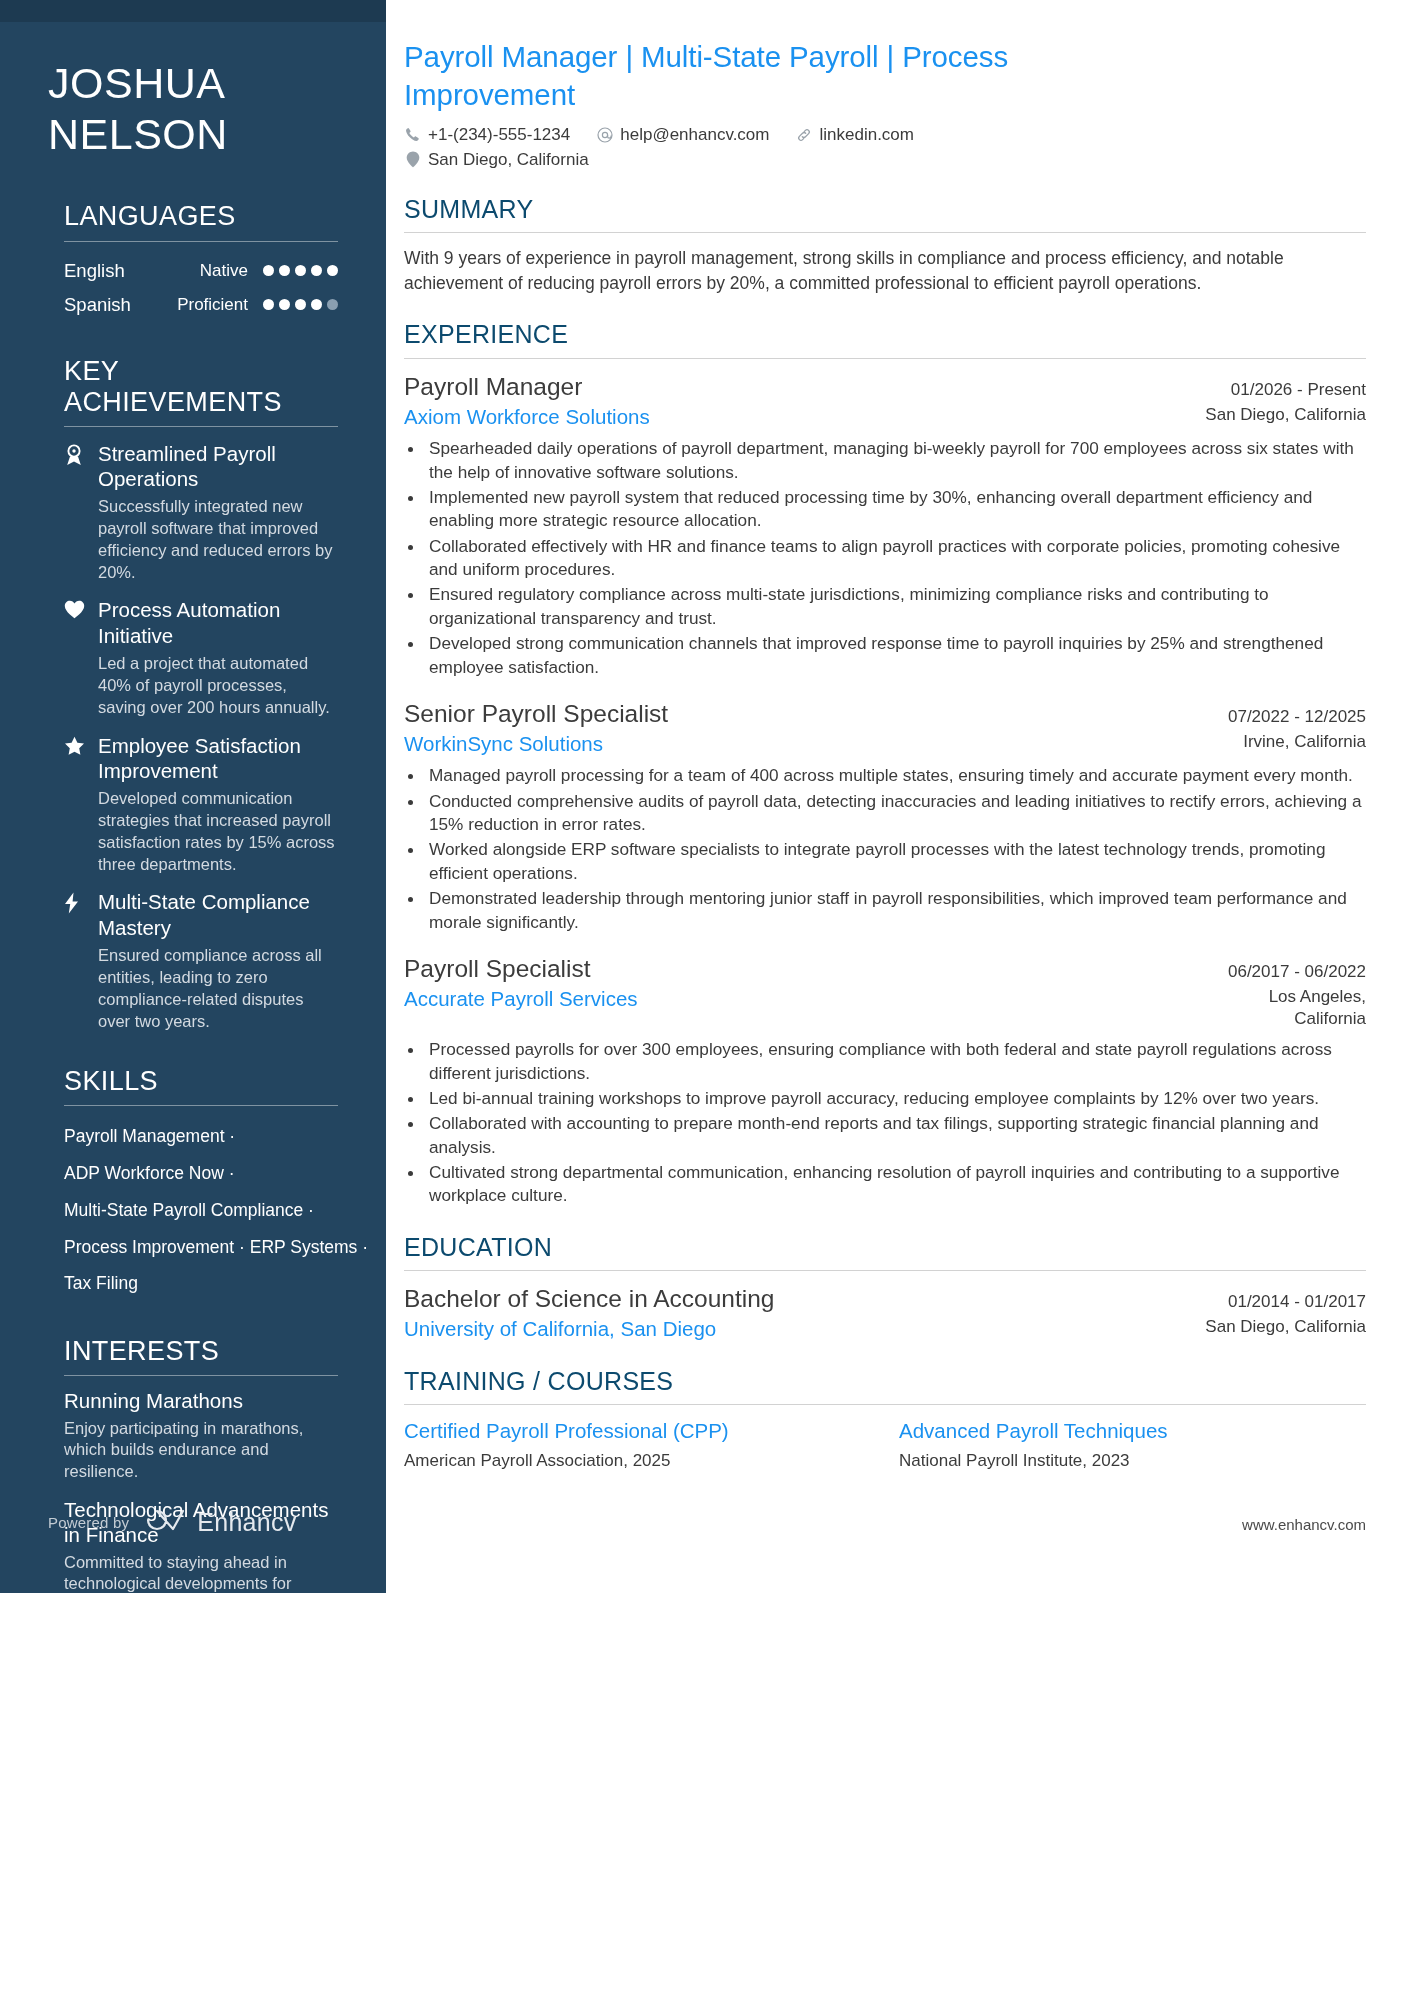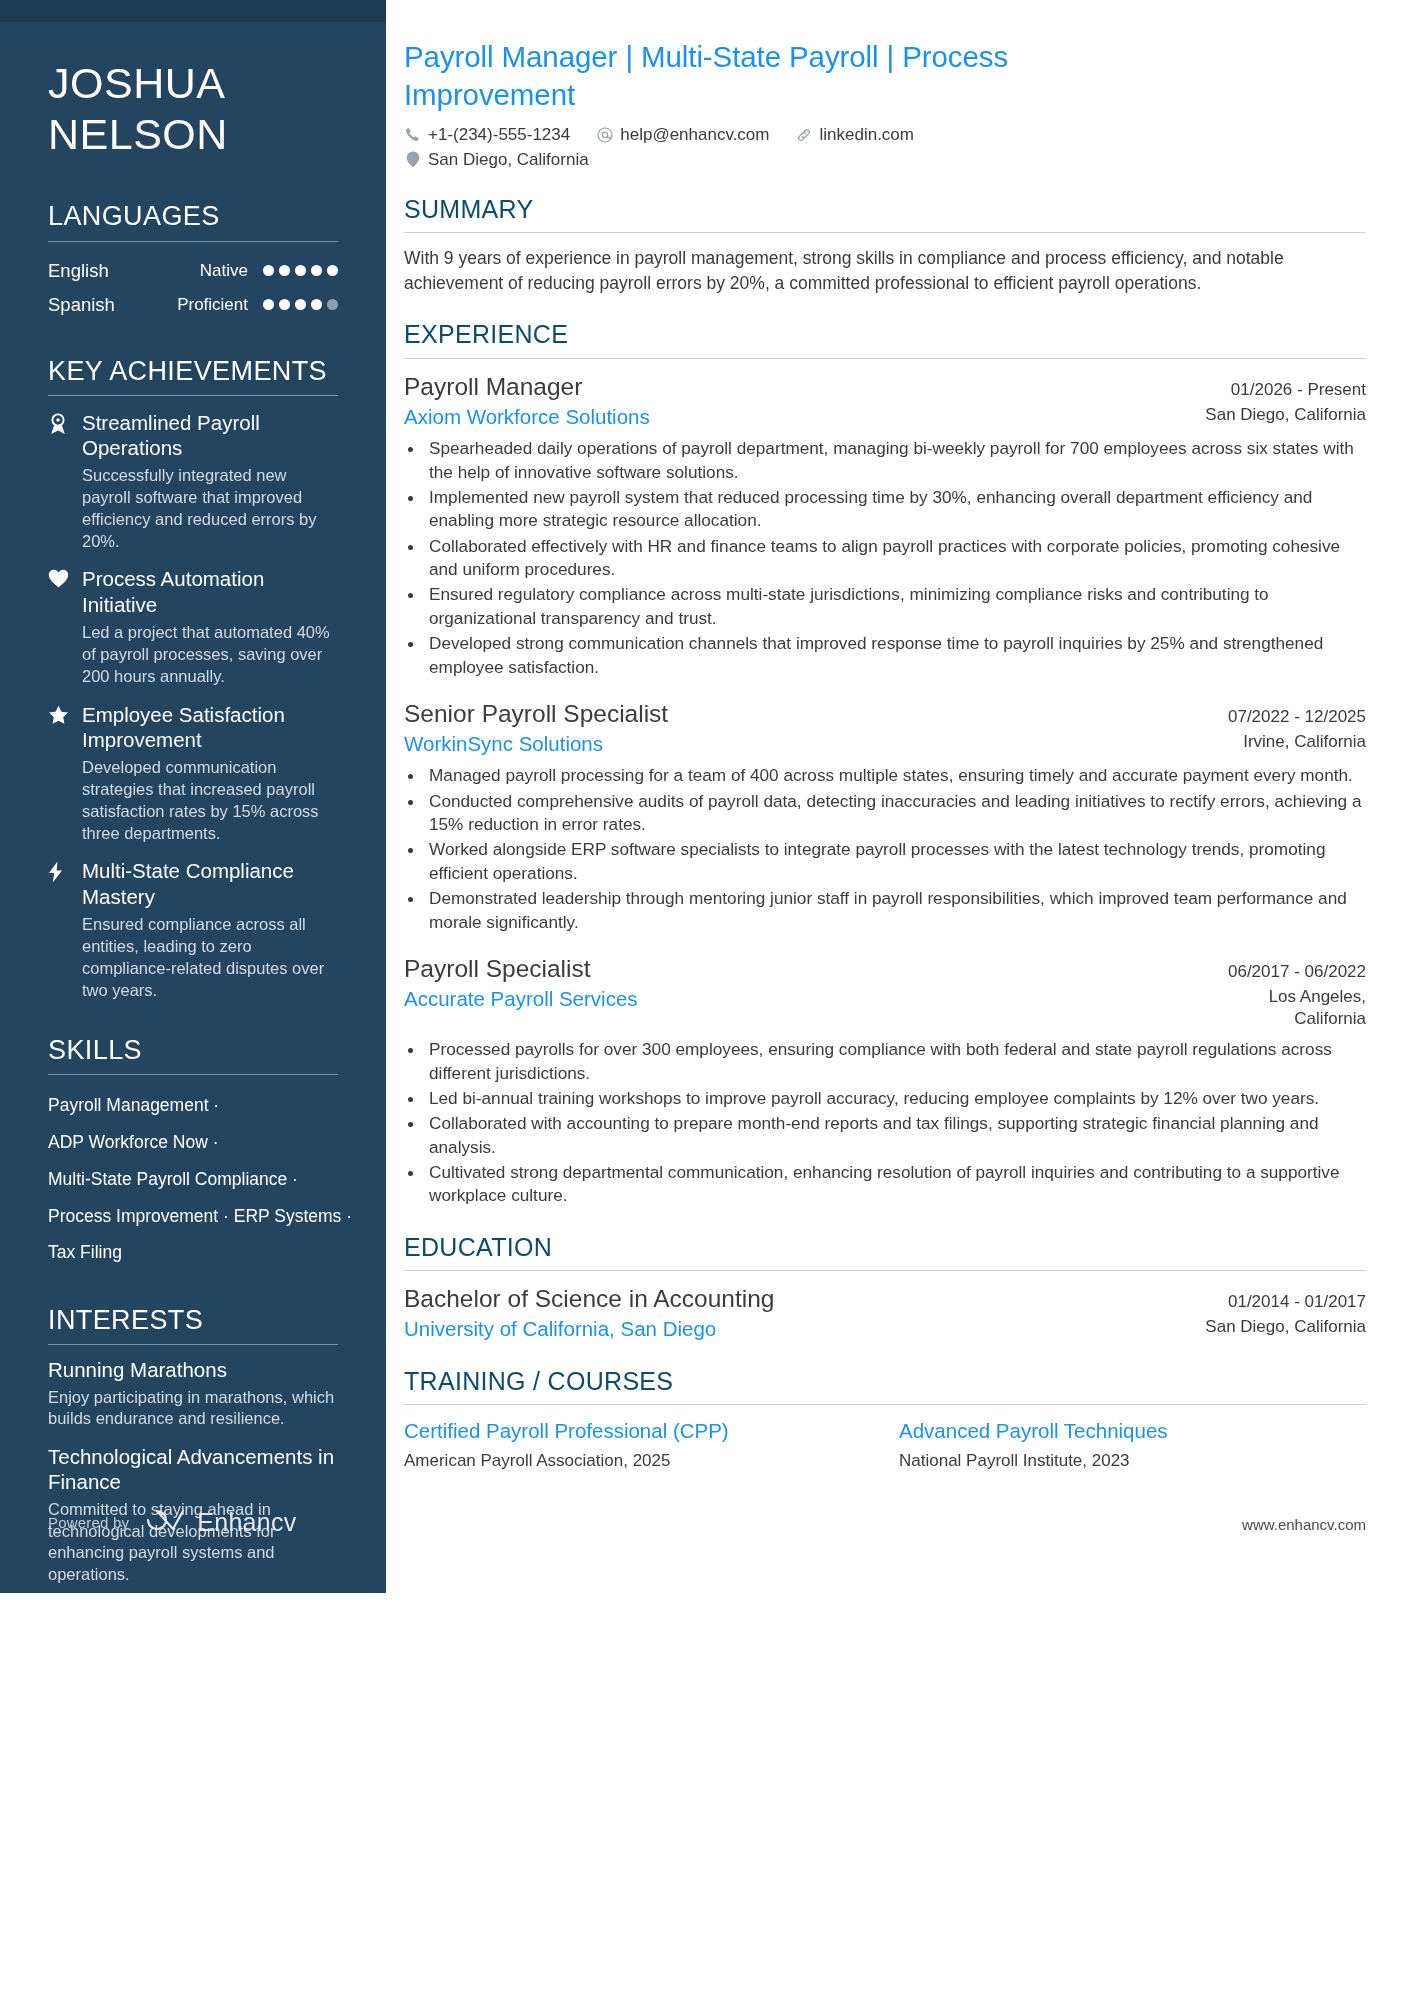--- a/index.html
+++ b/index.html
@@ -42,21 +42,21 @@
   }
   .name-line {
     font-family: "Liberation Sans", "DejaVu Sans", sans-serif;
     font-size: 43px;
     font-weight: 400;
     letter-spacing: 0.5px;
     line-height: 1.18;
     color: #ffffff;
   }
 
-  .side-section { margin-top: 42px; }
+  .side-section { margin-top: 42px; margin-left: 16px; }
   .side-section.tight { margin-top: 34px; }
 
   .side-heading {
     font-size: 27px;
     font-weight: 400;
     letter-spacing: 0.4px;
     color: #ffffff;
     line-height: 1.15;
     margin-bottom: 8px;
   }

